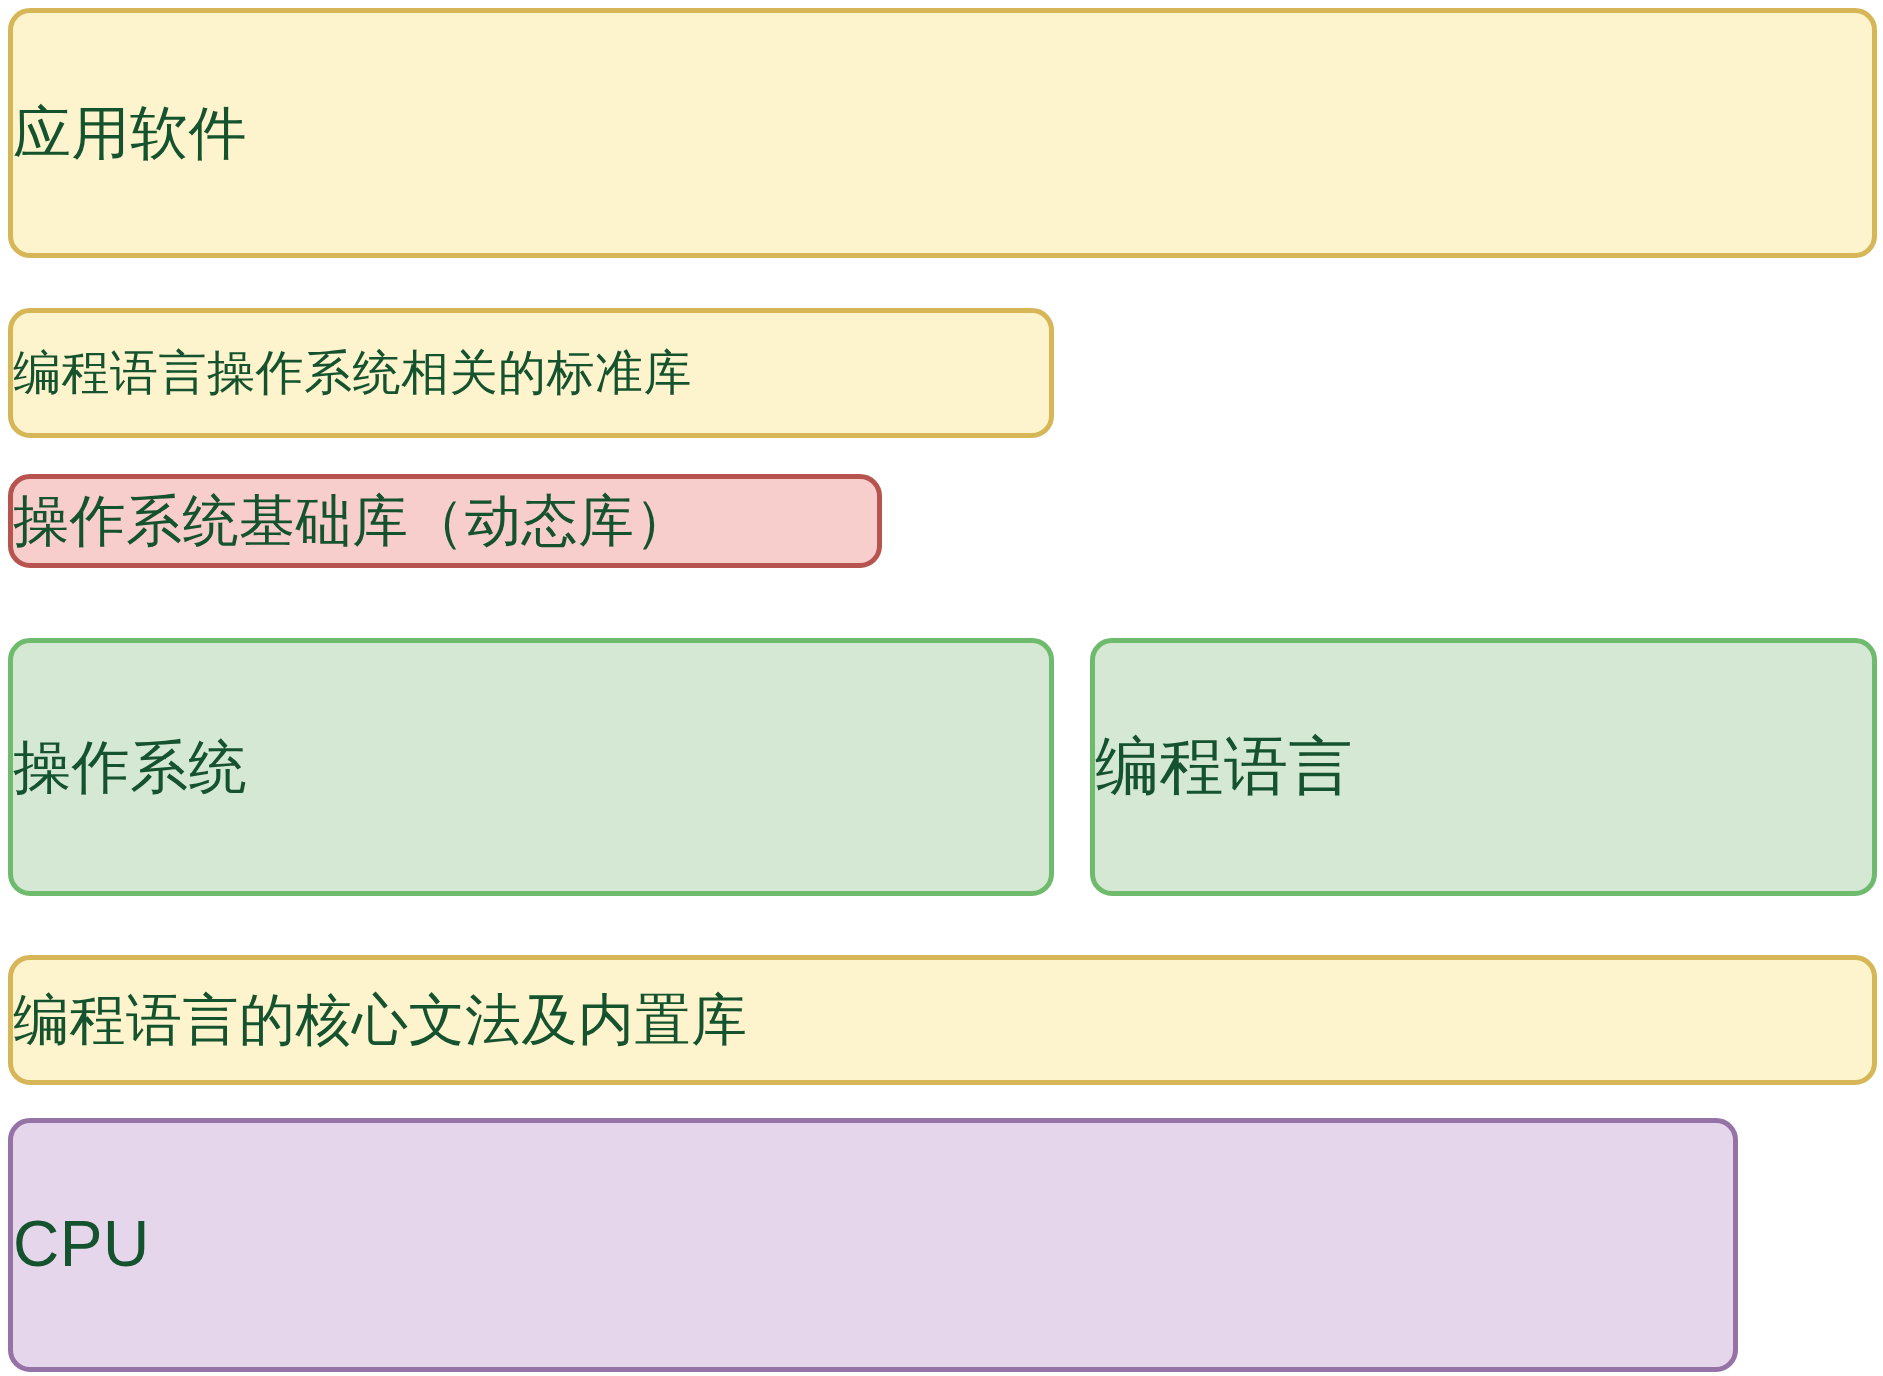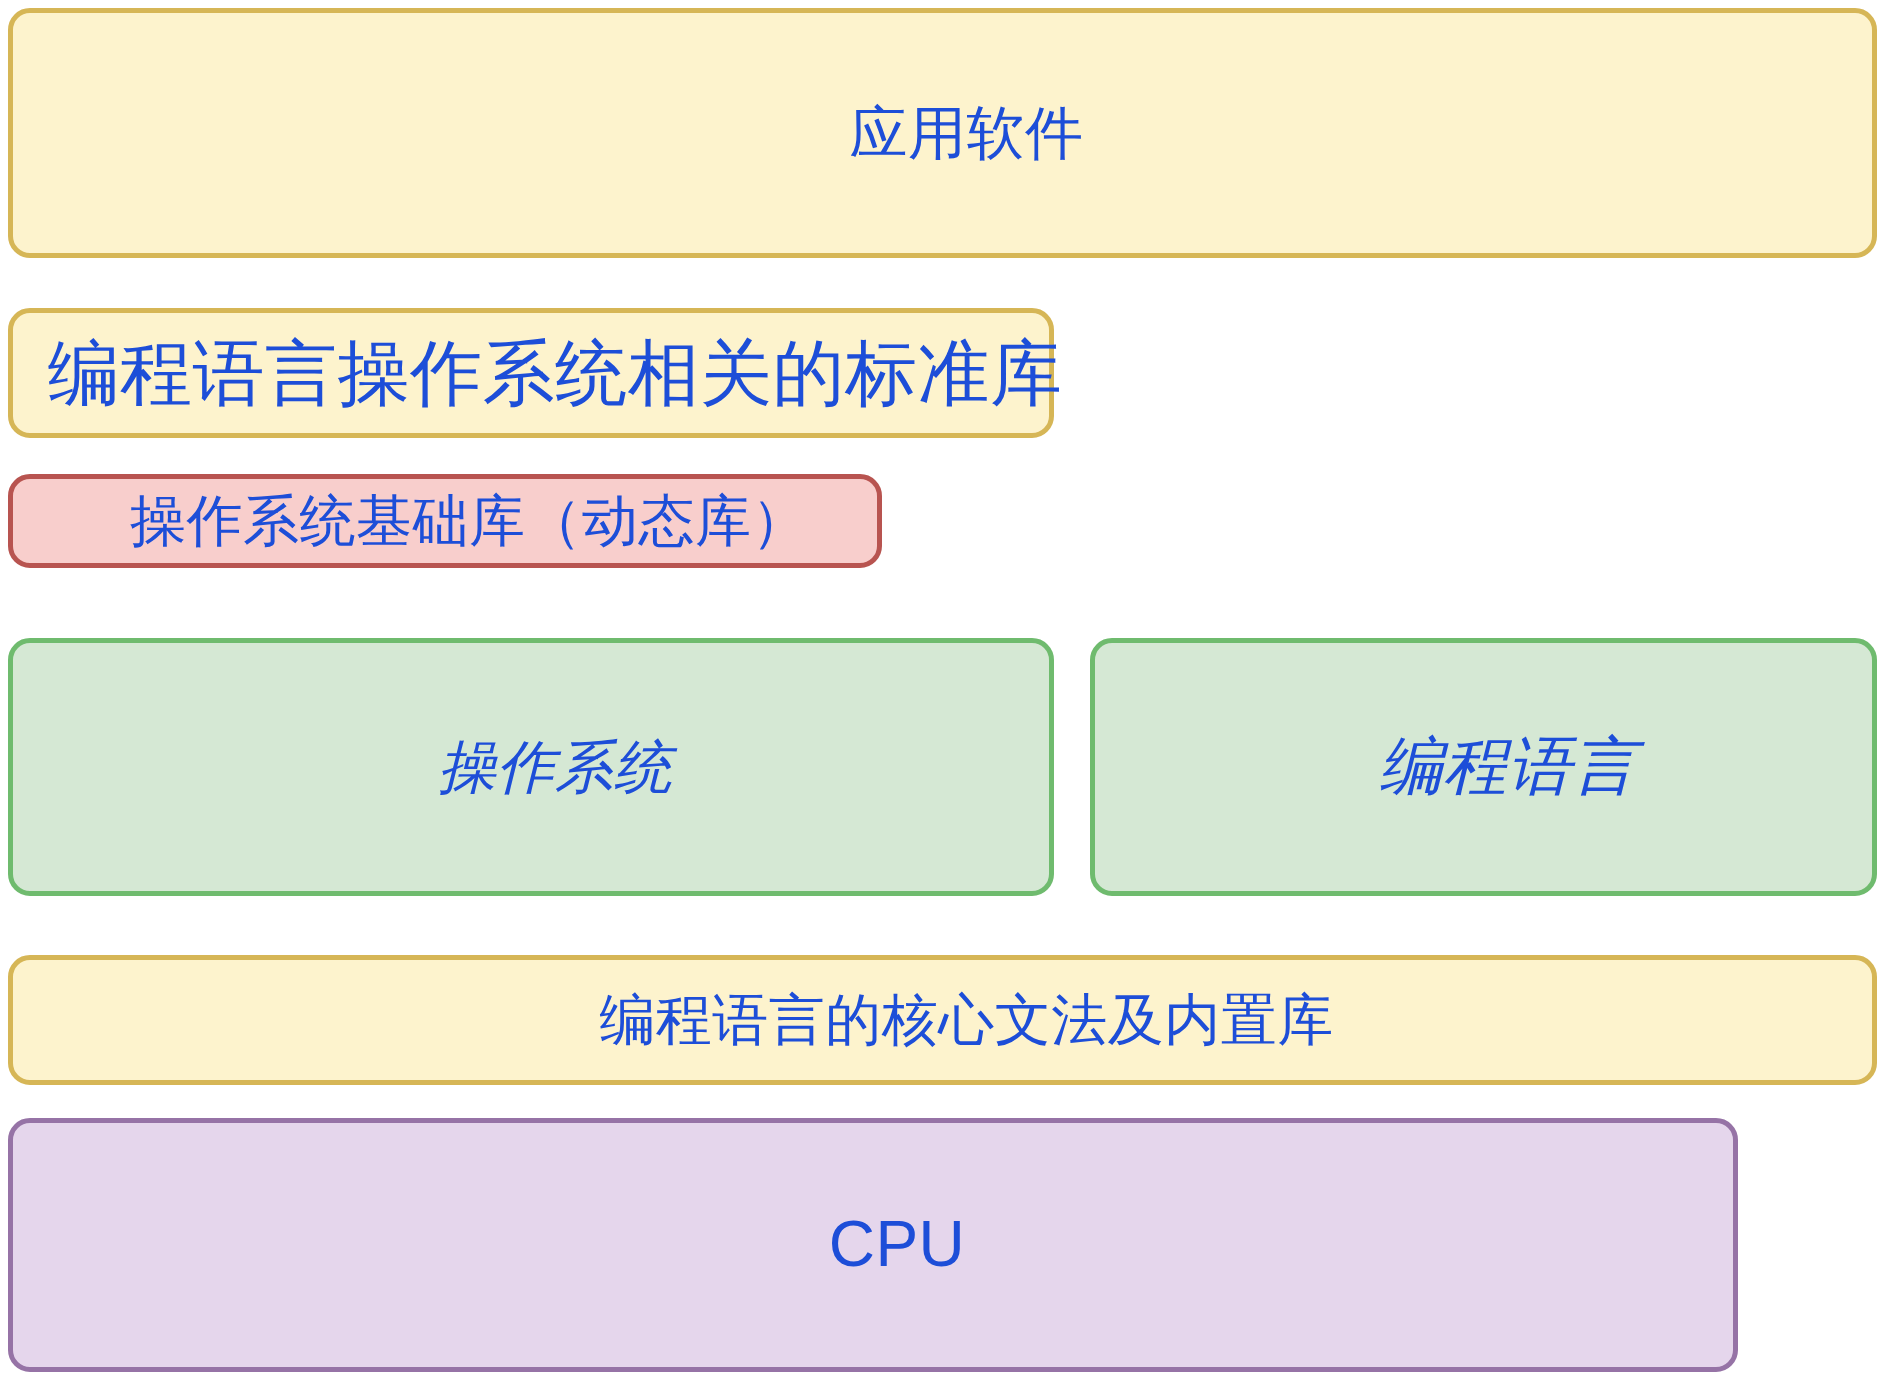--- a/index.html
+++ b/index.html
@@ -15,49 +15,48 @@
     width: 1883px;
     height: 1376px;
     background: #ffffff;
     overflow: hidden;
   }
   .node {
     position: absolute;
     box-sizing: border-box;
     display: flex;
     align-items: center;
-    justify-content: center;
+    justify-content: flex-start;
     border-style: solid;
     border-width: 5px;
     border-radius: 22px;
     text-align: center;
-    color: #1d4ed8;
+    color: #14532d;
     line-height: 1.15;
     letter-spacing: 0.5px;
     white-space: nowrap;
-    padding-left: 48px;
   }
   .node .label {
     display: block;
   }
 
   
   .theme-yellow { background: #fdf3cd; border-color: #d6b656; }
   .theme-red    { background: #f8cecc; border-color: #b85450; }
-  .theme-green  { background: #d5e8d4; border-color: #6fbb6e; font-style: italic; }
+  .theme-green  { background: #d5e8d4; border-color: #6fbb6e; }
   .theme-purple { background: #e5d6ec; border-color: #9673a6; }
 
   
   #node-app-software {
     left: 8px;  top: 8px;   width: 1869px; height: 250px;
     font-size: 58px;
   }
   #node-lang-os-stdlib {
     left: 8px;  top: 308px; width: 1046px; height: 130px;
-    font-size: 72px;
+    font-size: 48px;
   }
   #node-os-base-dynlib {
     left: 8px;  top: 474px; width: 874px;  height: 94px;
     font-size: 56px;
   }
   #node-lang-std-algo-lib {
     left: 1088px; top: 474px; width: 789px; height: 130px;
     font-size: 56px;
   }
   #node-operating-system {

